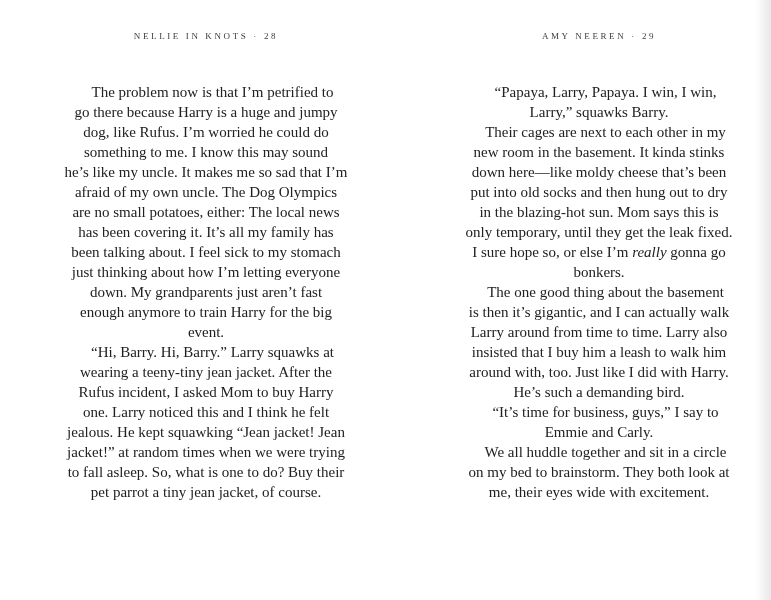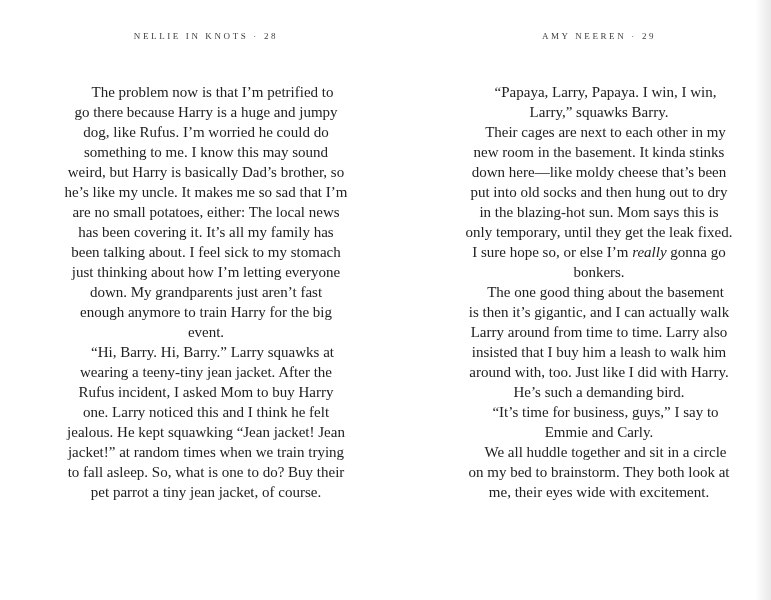--- a/index.html
+++ b/index.html
@@ -76,37 +76,37 @@
   <section class="page left">
     <header class="running-head">
       <span>NELLIE IN KNOTS</span><span class="sep">·</span><span>28</span>
     </header>
     <div class="page-body">
         <p class="para">
           <span class="line first">The problem now is that I’m petrified to</span>
           <span class="line">go there because Harry is a huge and jumpy</span>
           <span class="line">dog, like Rufus. I’m worried he could do</span>
           <span class="line">something to me. I know this may sound</span>
-          <span class="line">weird, but Harry is basically Dad’s brother, so</span>
           <span class="line">he’s like my uncle. It makes me so sad that I’m</span>
+          <span class="line">afraid of my own uncle. The Dog Olympics</span>
           <span class="line">are no small potatoes, either: The local news</span>
           <span class="line">has been covering it. It’s all my family has</span>
           <span class="line">been talking about. I feel sick to my stomach</span>
           <span class="line">just thinking about how I’m letting everyone</span>
           <span class="line">down. My grandparents just aren’t fast</span>
           <span class="line">enough anymore to train Harry for the big</span>
           <span class="line">event.</span>
         </p>
         <p class="para">
           <span class="line first">“Hi, Barry. Hi, Barry.” Larry squawks at</span>
           <span class="line">wearing a teeny-tiny jean jacket. After the</span>
           <span class="line">Rufus incident, I asked Mom to buy Harry</span>
           <span class="line">one. Larry noticed this and I think he felt</span>
           <span class="line">jealous. He kept squawking “Jean jacket! Jean</span>
-          <span class="line">jacket!” at random times when we train trying</span>
+          <span class="line">jacket!” at random times when we were trying</span>
           <span class="line">to fall asleep. So, what is one to do? Buy their</span>
           <span class="line">pet parrot a tiny jean jacket, of course.</span>
         </p>
       </div>
   </section>
 
   <section class="page right">
     <header class="running-head">
       <span>AMY NEEREN</span><span class="sep">·</span><span>29</span>
     </header>

